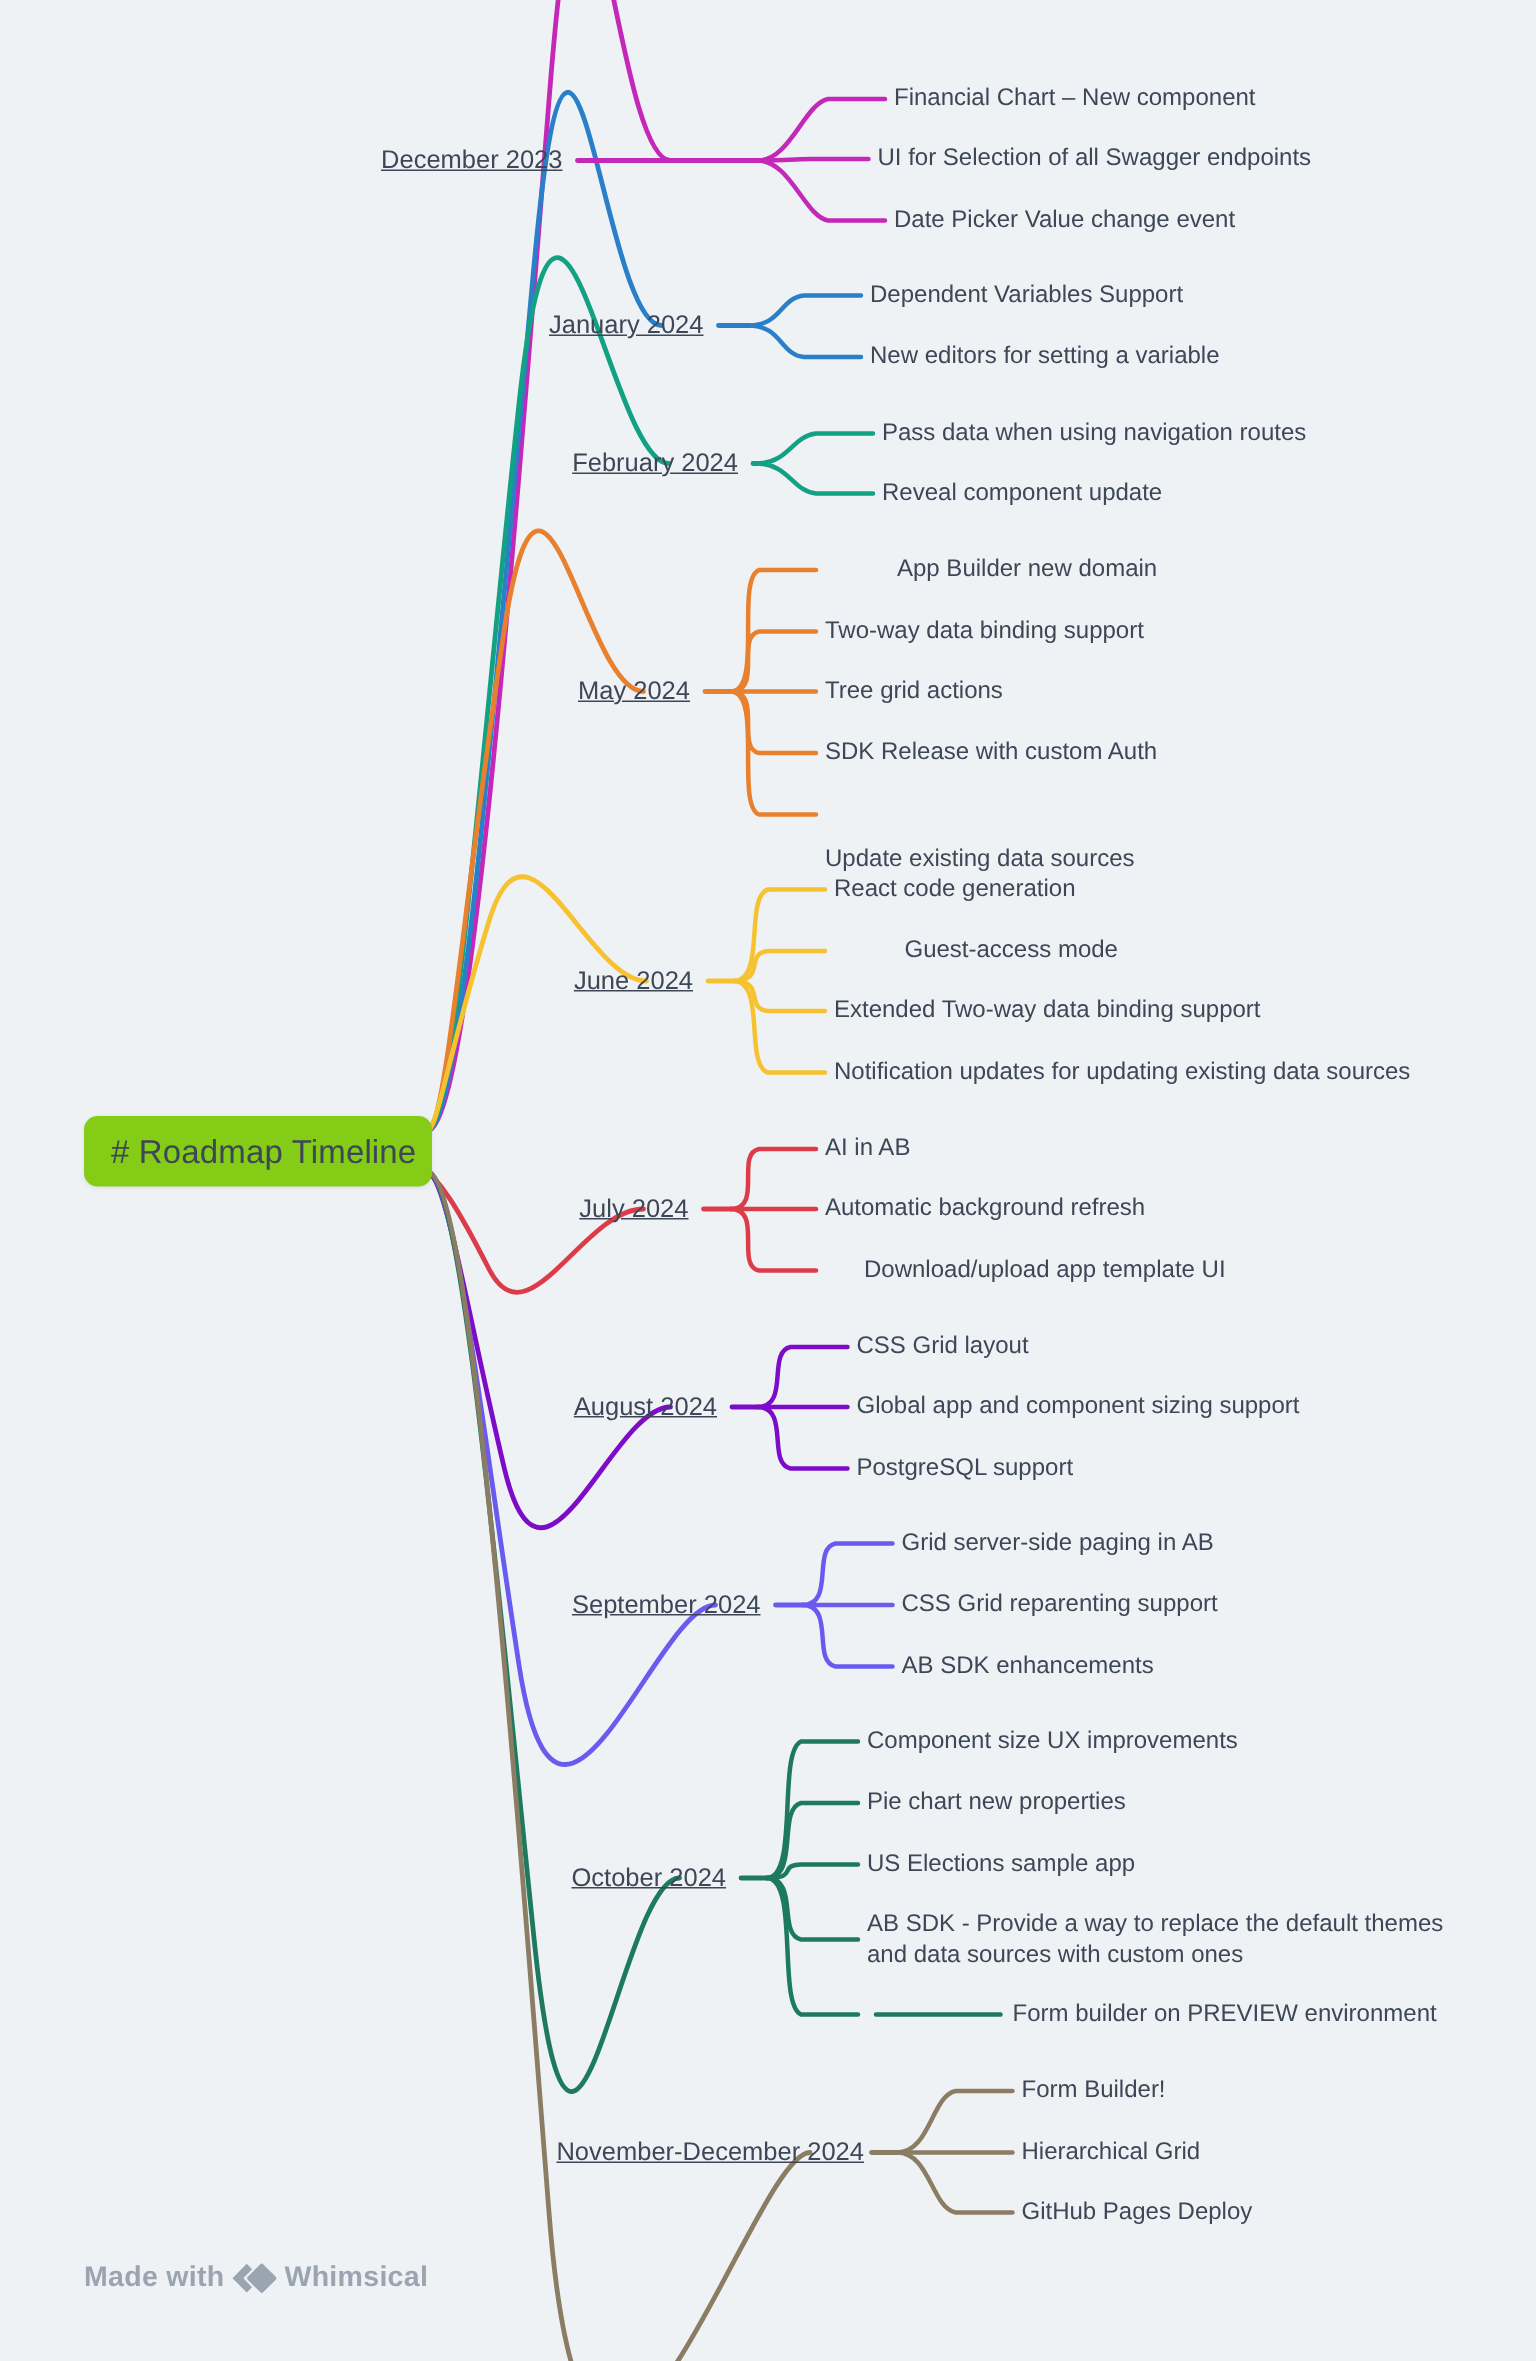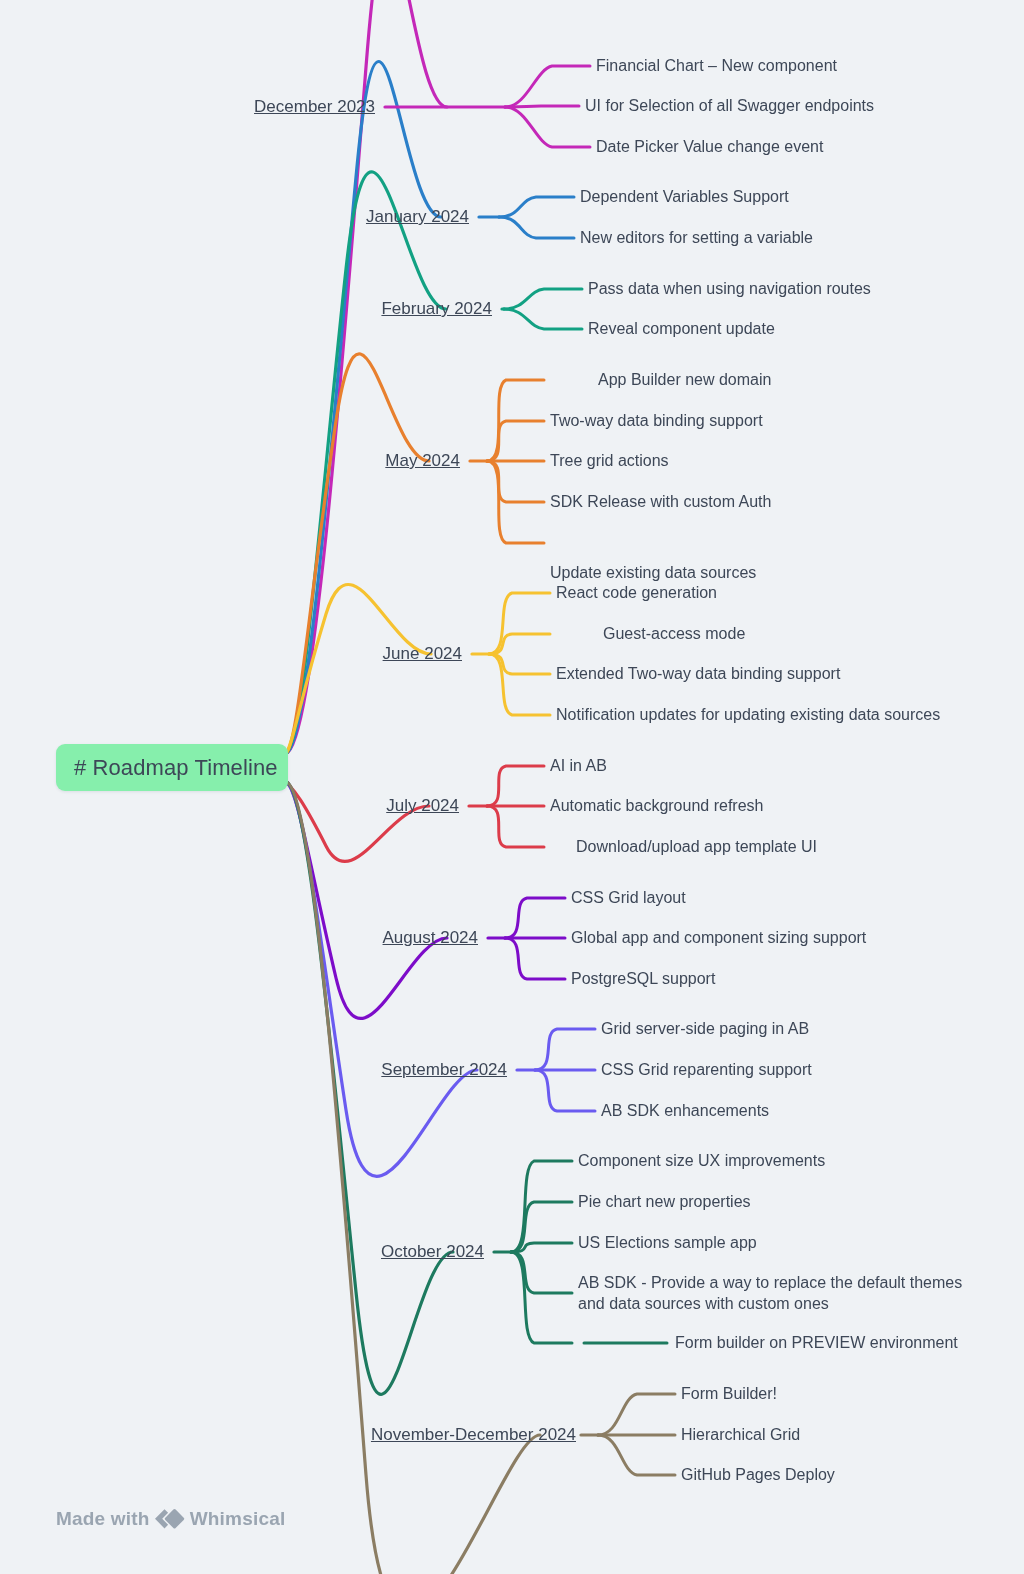--- a/index.html
+++ b/index.html
@@ -17,21 +17,21 @@
   }
   #edges {
     position: absolute;
     left: 0; top: 0;
     width: 1024px;
     height: 1574px;
     pointer-events: none;
   }
   .root-node {
     position: absolute;
-    background: #86efac;
+    background: #84cc16;
     border-radius: 9px;
     box-shadow: 0 1px 3px rgba(40,60,90,0.10);
     display: flex;
     align-items: center;
     padding: 0 18px;
     box-sizing: border-box;
   }
   .root-label {
     font-size: 22px;
     color: #3d4757;

